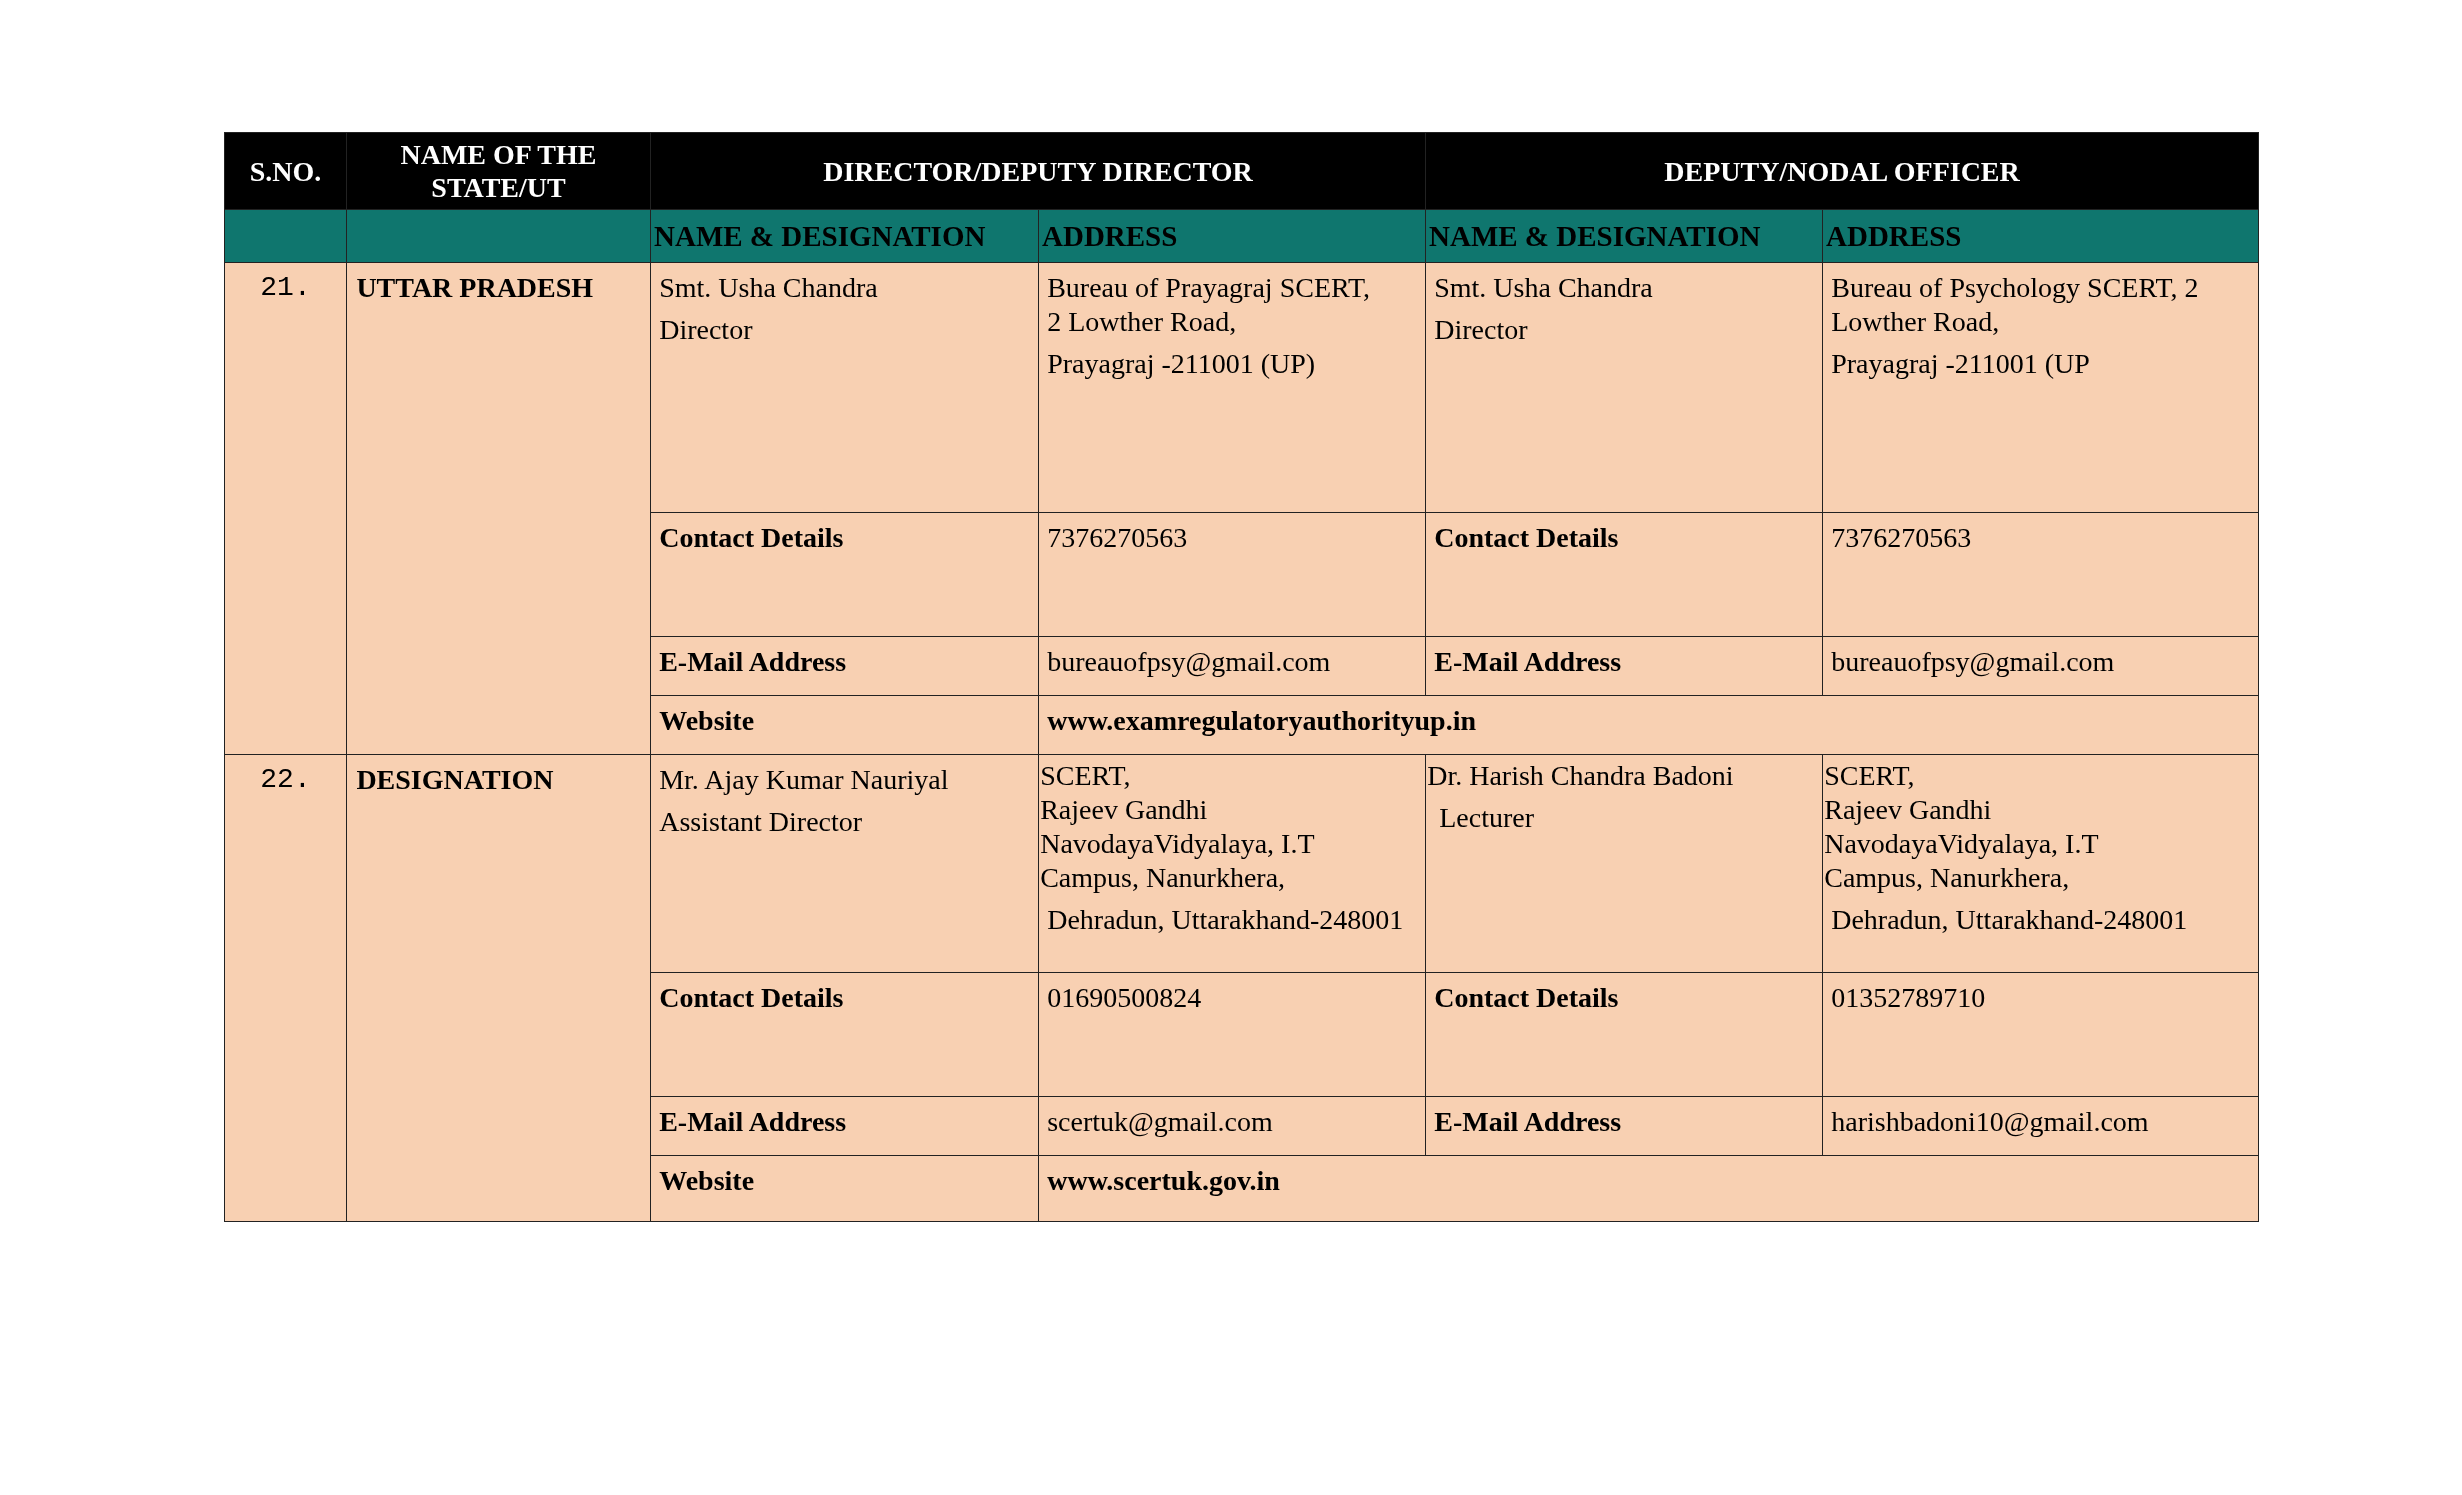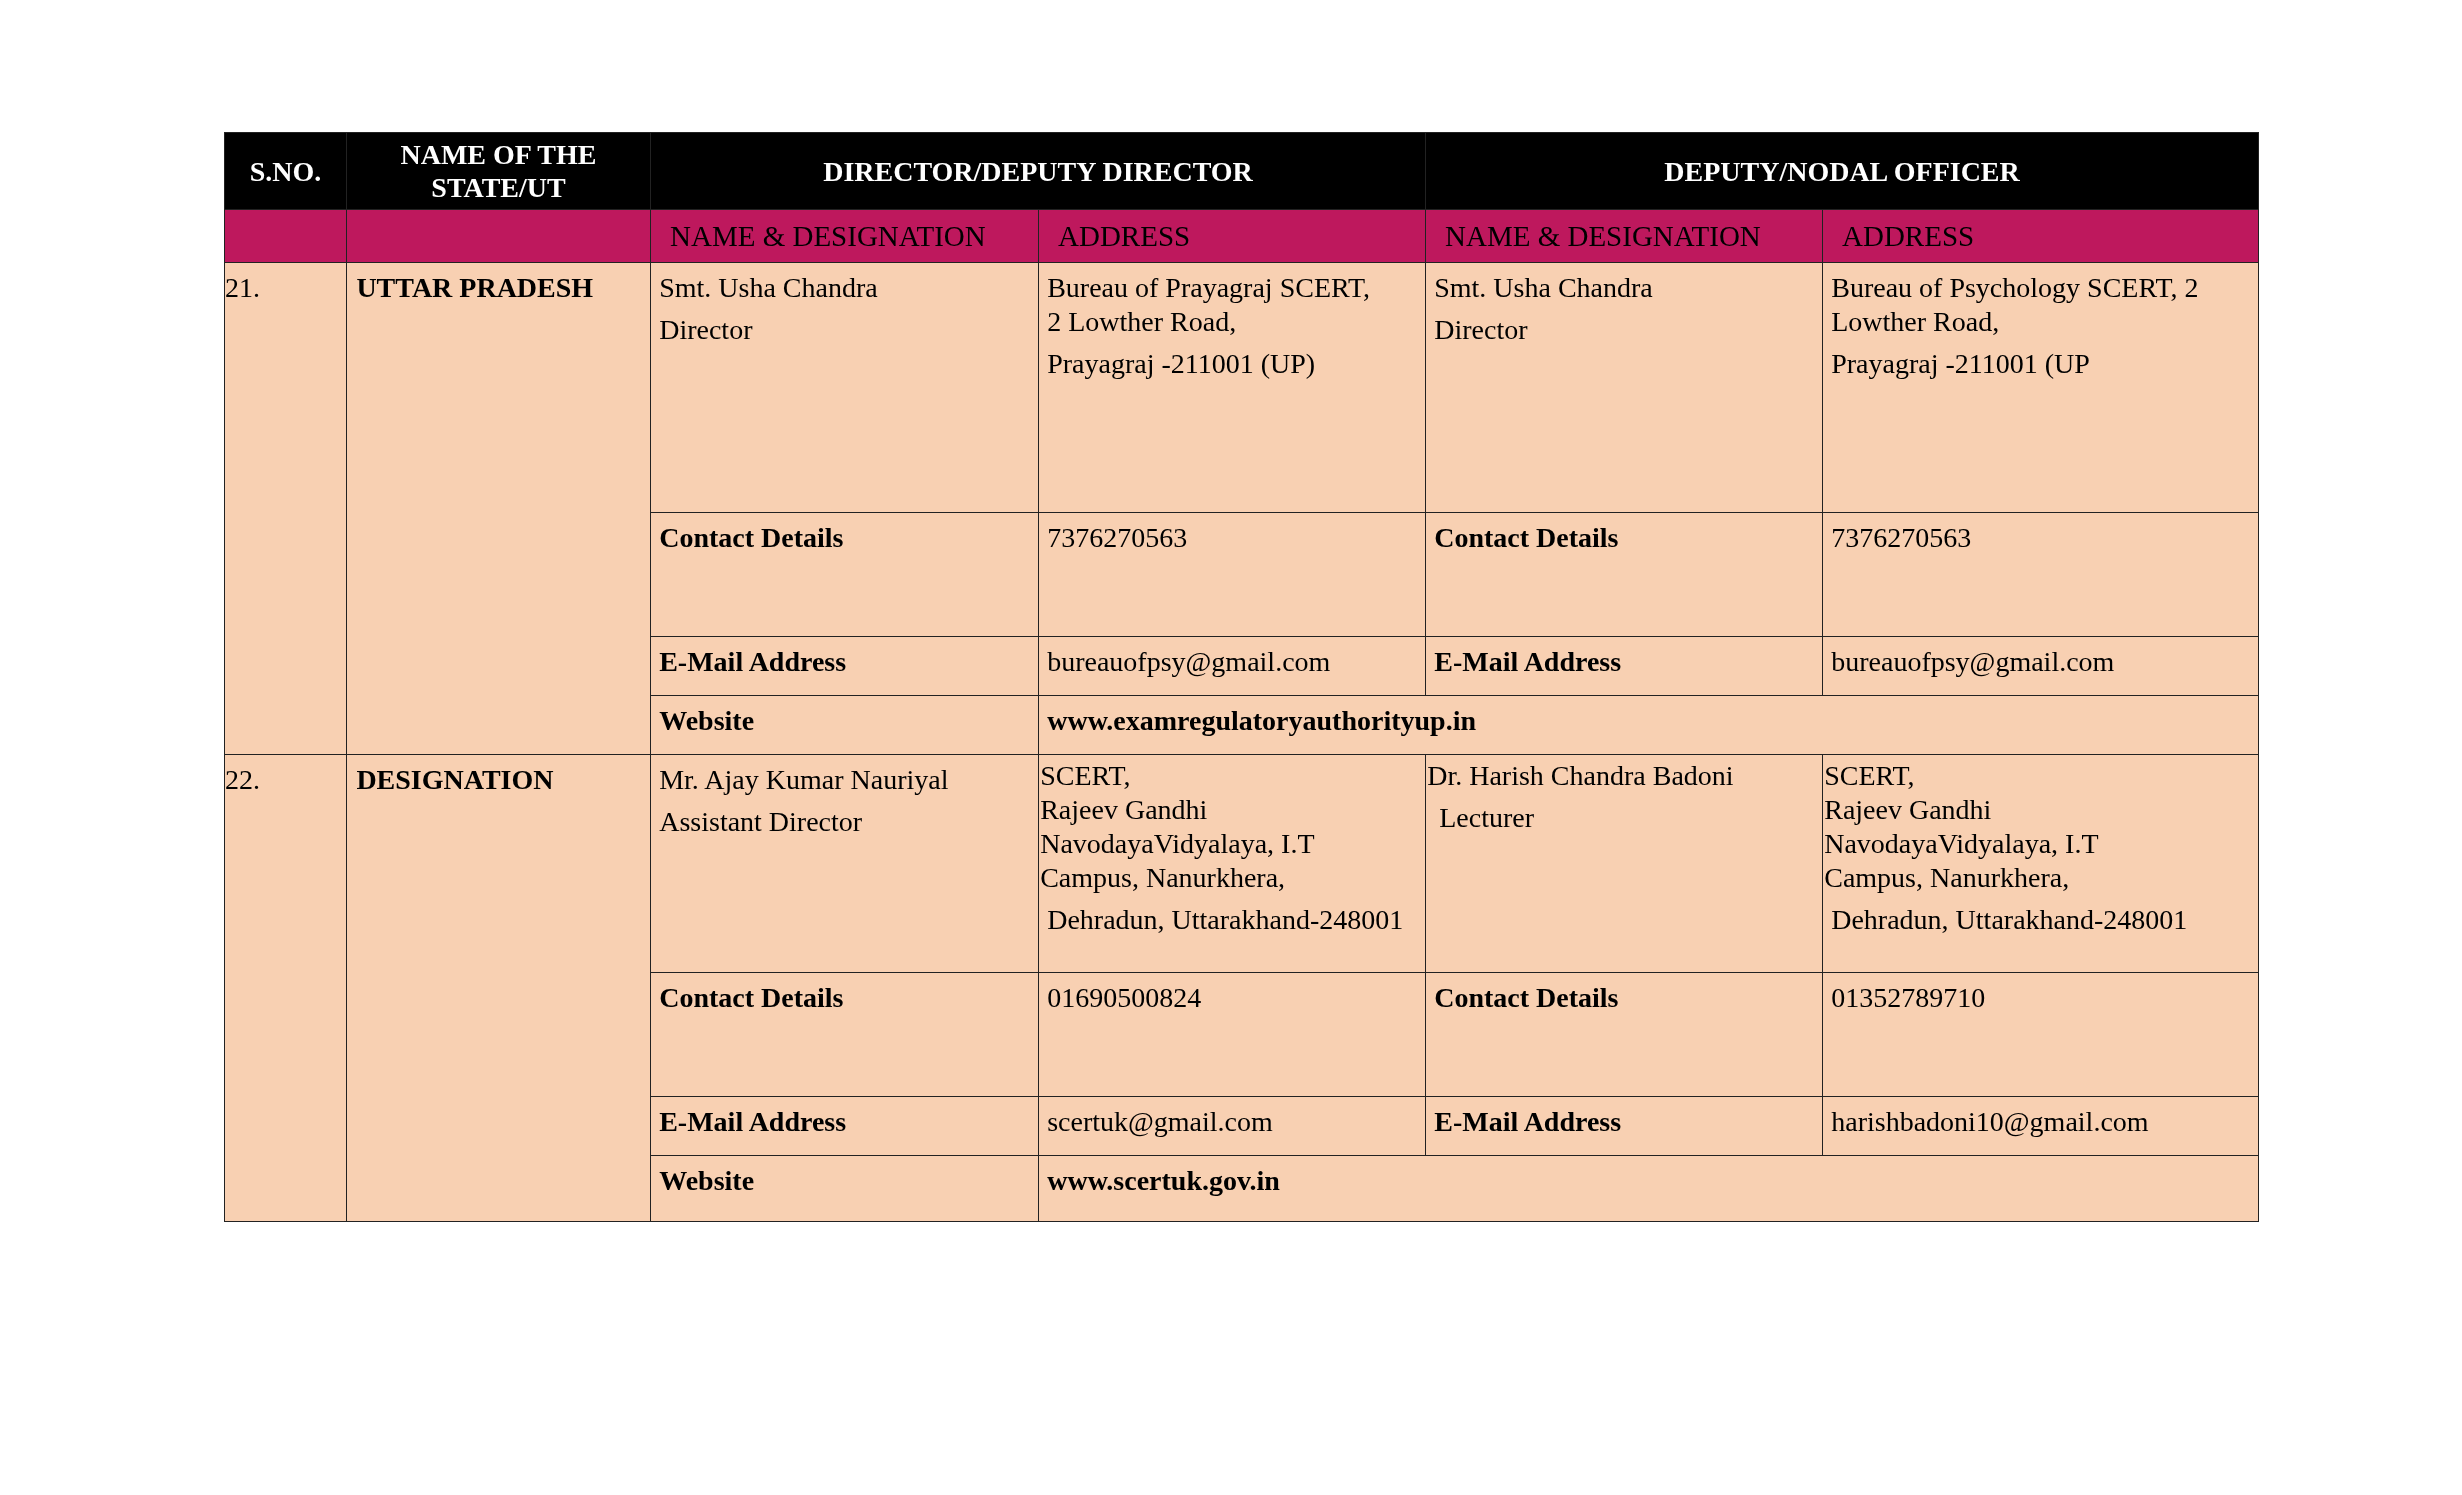--- a/index.html
+++ b/index.html
@@ -3,24 +3,24 @@
 <meta charset="utf-8">
 <style>
   html, body { margin:0; padding:0; background:#ffffff; }
   body { width:2462px; height:1495px; position:relative; overflow:hidden;
          font-family:"Liberation Serif", "DejaVu Serif", serif; color:#000; }
   table { position:absolute; left:224px; top:132px; width:2034px;
           border-collapse:collapse; table-layout:fixed; }
   td, th { border:1.8px solid #222; vertical-align:top; padding:0; }
   .hdr th { background:#000; color:#fff; font-weight:bold; font-size:28px;
             text-align:center; vertical-align:middle; height:76px; line-height:33px; }
-  .sub td { background:#be185d; font-weight:normal; font-size:29px; height:52px;
-            vertical-align:middle; padding-left:19px; }
+  .sub td { background:#0f766e; font-weight:bold; font-size:29px; height:52px;
+            vertical-align:middle; padding-left:3px; }
   .body td { background:#f8d0b2; font-size:28px; line-height:34px; }
-  .sno { text-align:left; padding-top:8.2px !important; }
+  .sno { text-align:center; padding-top:8.2px !important;font-family:Liberation Mono, monospace; }
   .state { font-weight:bold; padding:8.2px 0 0 9.4px !important; }
   .lbl { font-weight:bold; padding:8.2px 0 0 8.2px !important; }
   .val { padding:8.2px 0 0 8.2px !important; }
   .addr { padding:3.5px 0 0 1.2px !important;margin-top:24px; }
   .bold { font-weight:normal; }
   .line { display:block; }
   .gap { margin-top:8.2px; }
   .link { font-weight:bold; }
 </style>
 </head>

